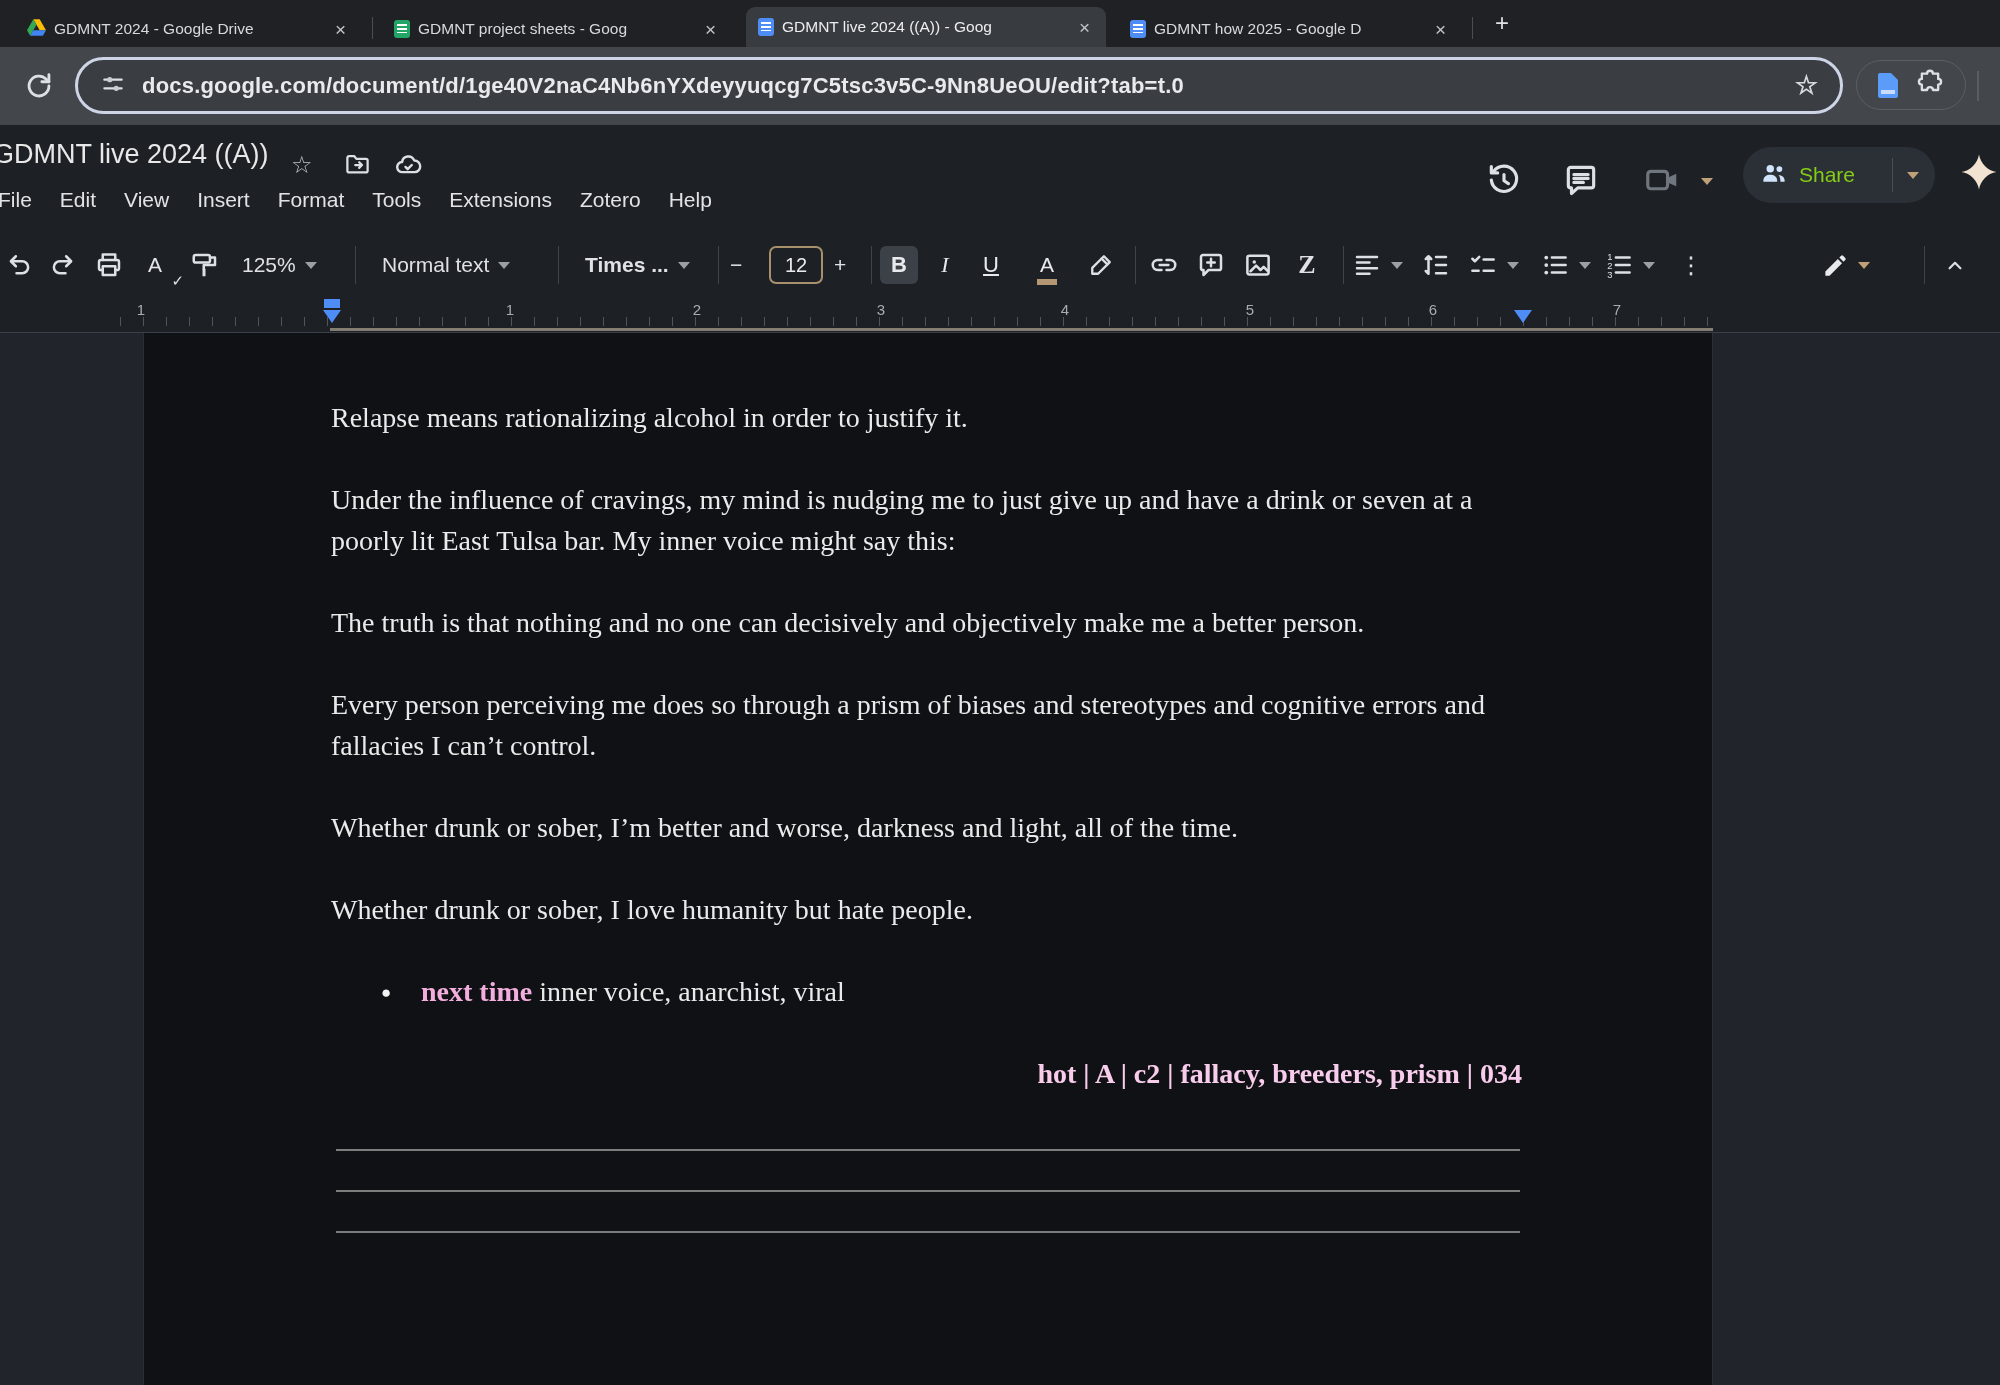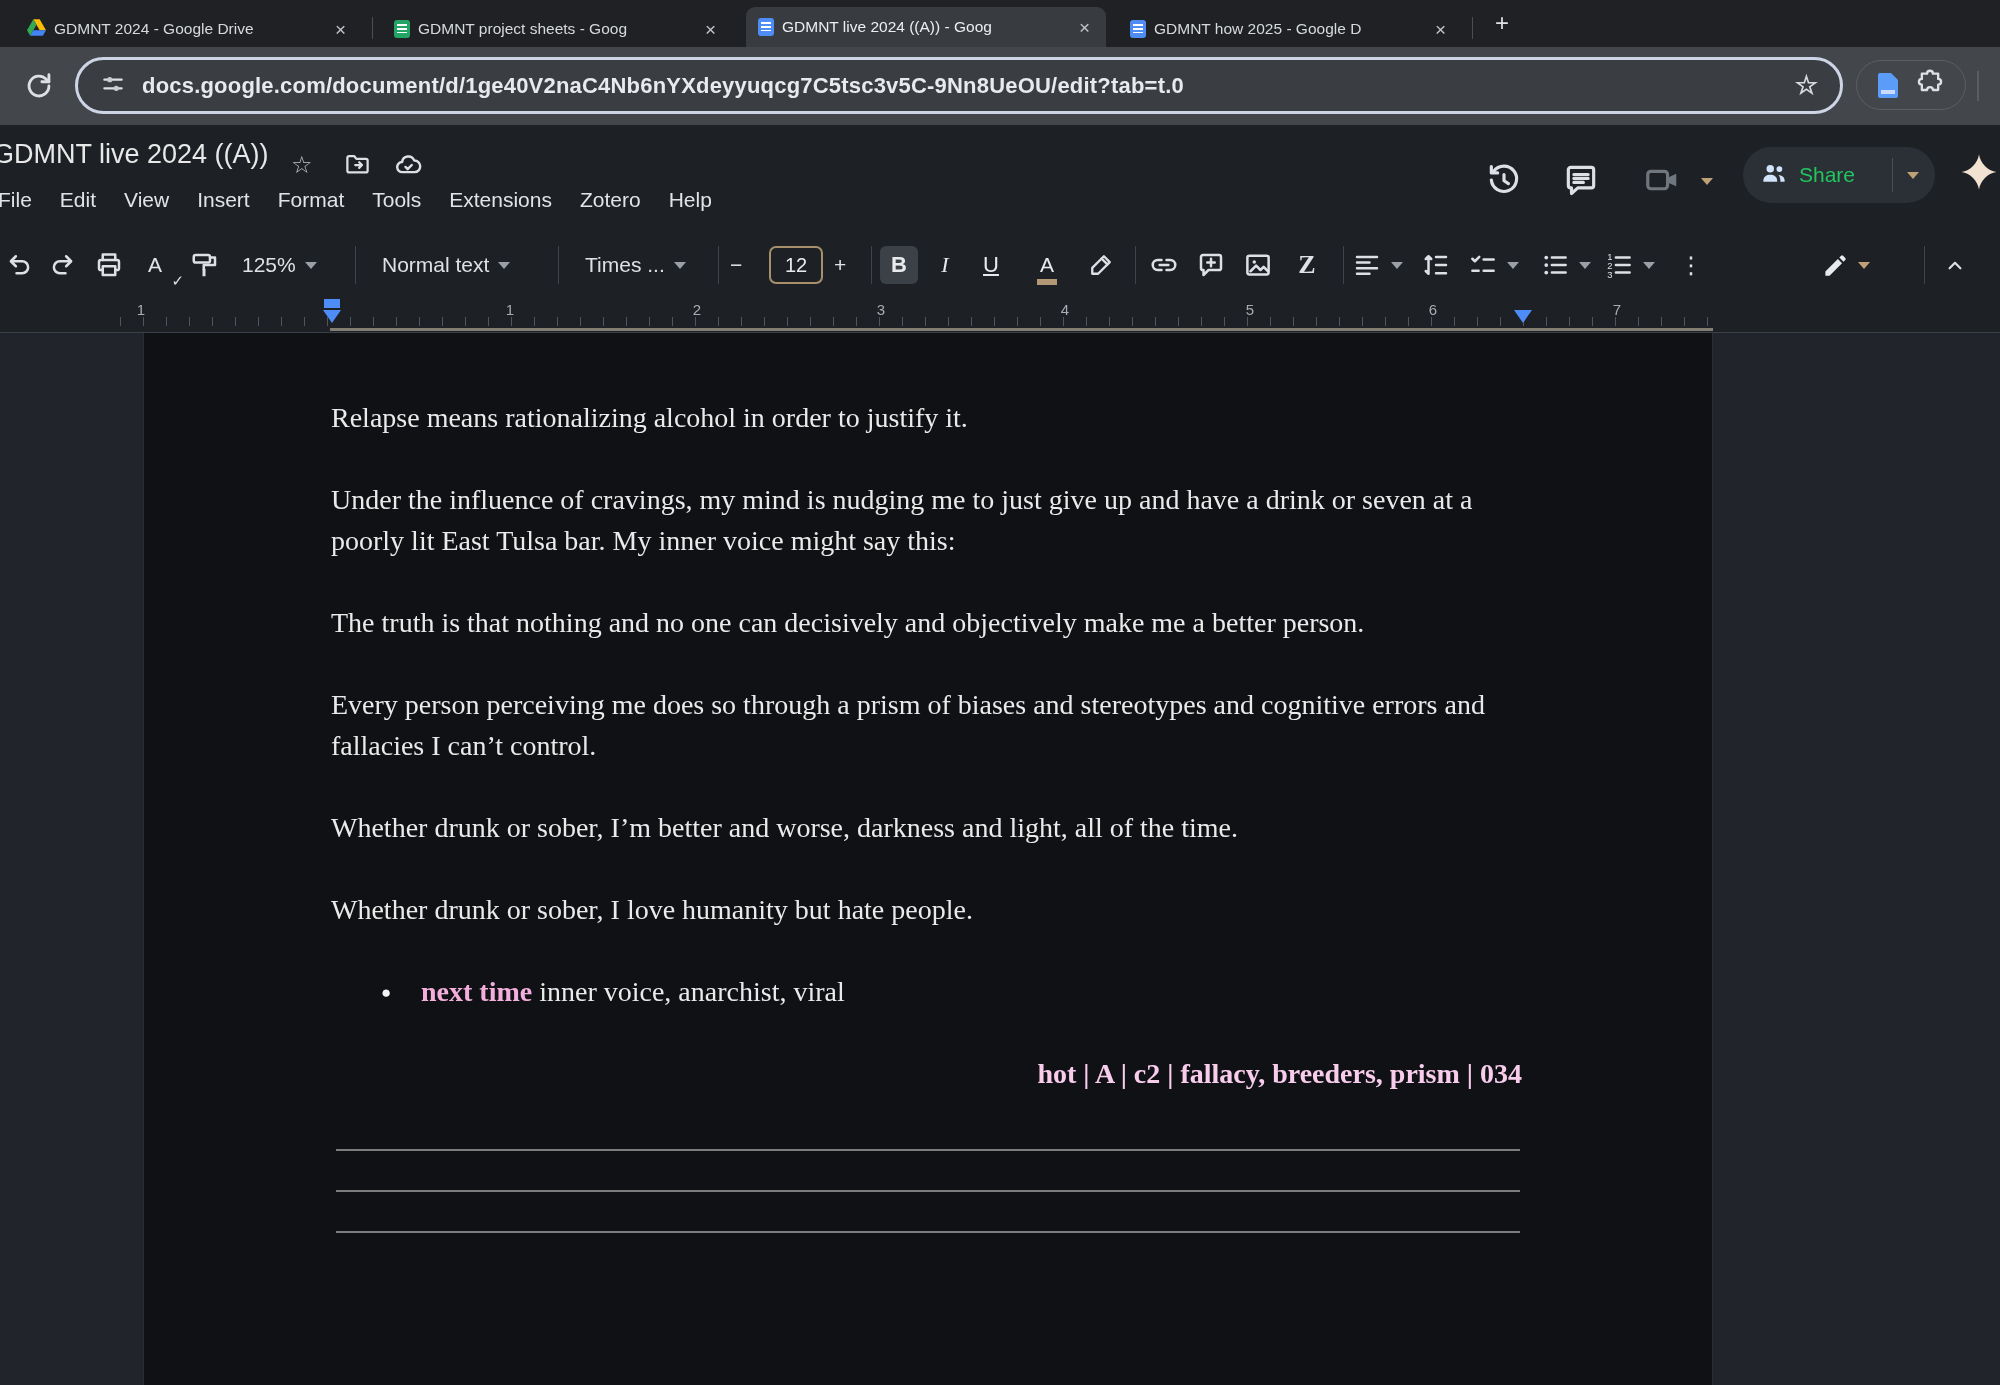--- a/index.html
+++ b/index.html
@@ -42,21 +42,21 @@
   
   .docs { position:absolute; top:125px; left:0; width:2000px; height:1260px; background:#1d2126; }
   .doc-title { position:absolute; left:-7px; top:14px; font-size:27px; color:#e8e8e8; white-space:nowrap; }
   .title-ic { position:absolute; top:26px; }
   .doc-star { left:293px; font-size:24px; color:#bdc1c6; }
   .menubar { position:absolute; left:-16px; top:58px; display:flex; }
   .menu-item { font-size:21px; color:#e2e3e5; padding:5px 14px; border-radius:6px; }
   .hdr-ic { position:absolute; top:36px; width:40px; height:40px; }
   .share-btn { position:absolute; left:1743px; top:22px; width:192px; height:56px; background:#2b3036; border-radius:28px;
     display:flex; align-items:center; padding:0 16px; }
-  .share-label { font-size:21px; font-weight:500; color:#22c55e; margin-left:10px; }
+  .share-label { font-size:21px; font-weight:500; color:#84cc16; margin-left:10px; }
   .share-sep { width:1px; height:34px; background:#4a4f55; margin:0 12px 0 auto; }
   .sparkle { position:absolute; left:1958px; top:26px; }
   
   .toolbar { position:absolute; top:107px; left:0; width:2000px; height:66px; }
   .tb { position:absolute; top:50%; transform:translateY(-50%); display:flex; align-items:center; height:40px; }
   .tb-btn { width:38px; height:38px; display:flex; align-items:center; justify-content:center; border-radius:6px; }
   .tb-div { position:absolute; top:14px; width:1px; height:38px; background:#3f444a; }
   .tb-label { font-size:21px; color:#dfe1e4; white-space:nowrap; }
   .caret { width:0; height:0; border-left:6px solid transparent; border-right:6px solid transparent;
     border-top:7px solid #9aa0a6; margin-left:9px; }
@@ -269,21 +269,21 @@
     <div class="tb" style="left:242px;">
       <span class="tb-label">125%</span>
       <span class="caret"></span>
     </div>
     <div class="tb-div" style="left:355px;"></div>
     <div class="tb" style="left:382px;">
       <span class="tb-label">Normal text</span>
       <span class="caret"></span>
     </div>
     <div class="tb-div" style="left:558px;"></div>
-    <div class="tb" style="left:585px;">
+    <div class="tb" style="left:585px;font-weight:bold;">
       <span class="tb-label">Times ...</span>
       <span class="caret"></span>
     </div>
     <div class="tb-div" style="left:718px;"></div>
     <div class="tb" style="left:730px;">
       <span class="tb-label">−</span>
     </div>
     <div class="tb size-box" style="left:769px;">12</div>
     <div class="tb" style="left:834px;">
       <span class="tb-label">+</span>

